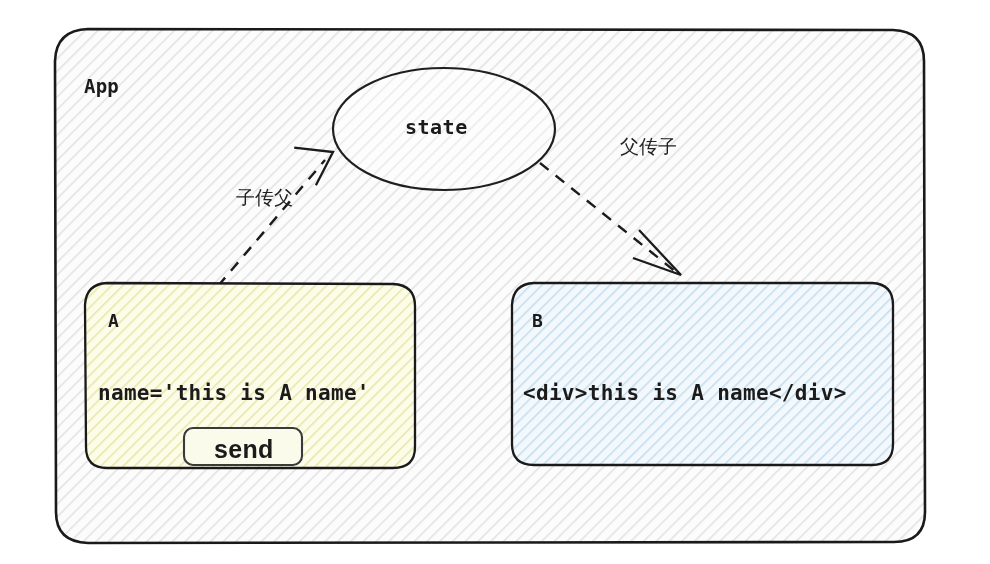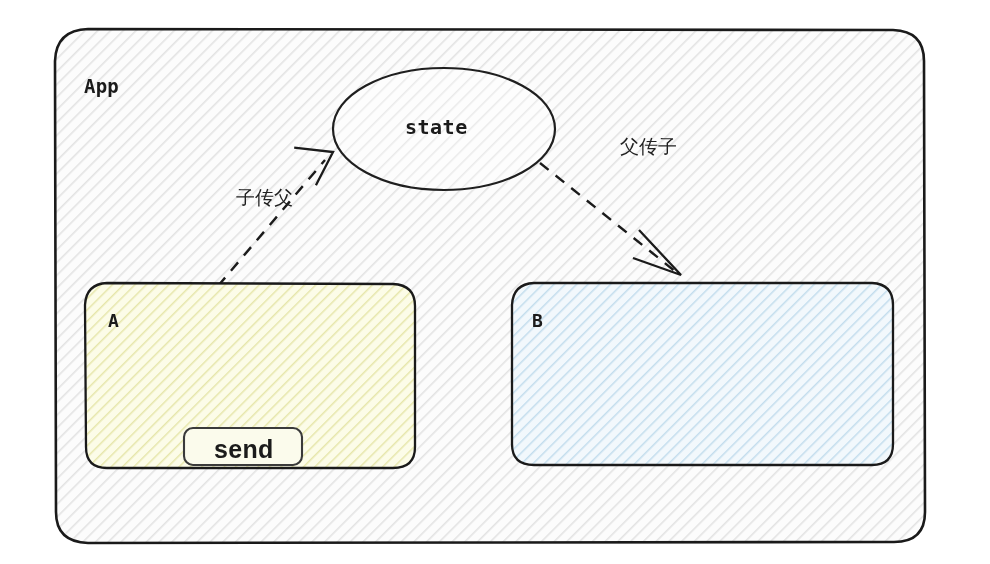--- a/index.html
+++ b/index.html
@@ -167,19 +167,21 @@
   <div class="txt label-app" style="left:84px; top:75px;">App</div>
 
   <div class="txt label-state" style="left:405px; top:115px;">state</div>
 
   <div class="txt edge-label" style="left:195px; top:185px;margin-left:41px;">子传父</div>
 
   <div class="txt edge-label" style="left:598px; top:134px;margin-left:22px;">父传子</div>
 
   <div class="txt label-box" style="left:108px; top:310px;">A</div>
 
+  <div class="txt code" style="left:98px; top:381px;">name='this is A name'</div>
 
   <div class="txt btn-label" style="left:214px; top:435px;">send</div>
 
   <div class="txt label-box" style="left:532px; top:310px;">B</div>
 
+  <div class="txt code" style="left:523px; top:381px;">&lt;div&gt;this is A name&lt;/div&gt;</div>
 
 </div>
 
 </body></html>

